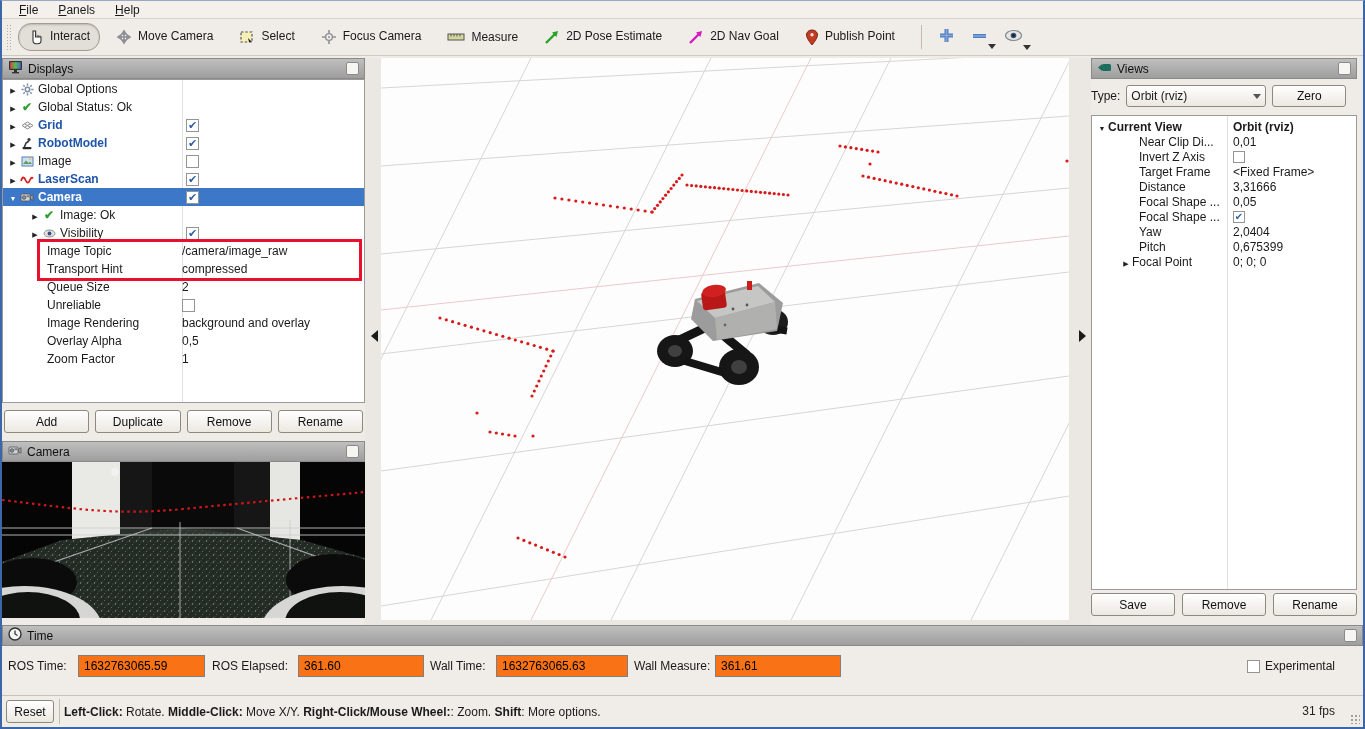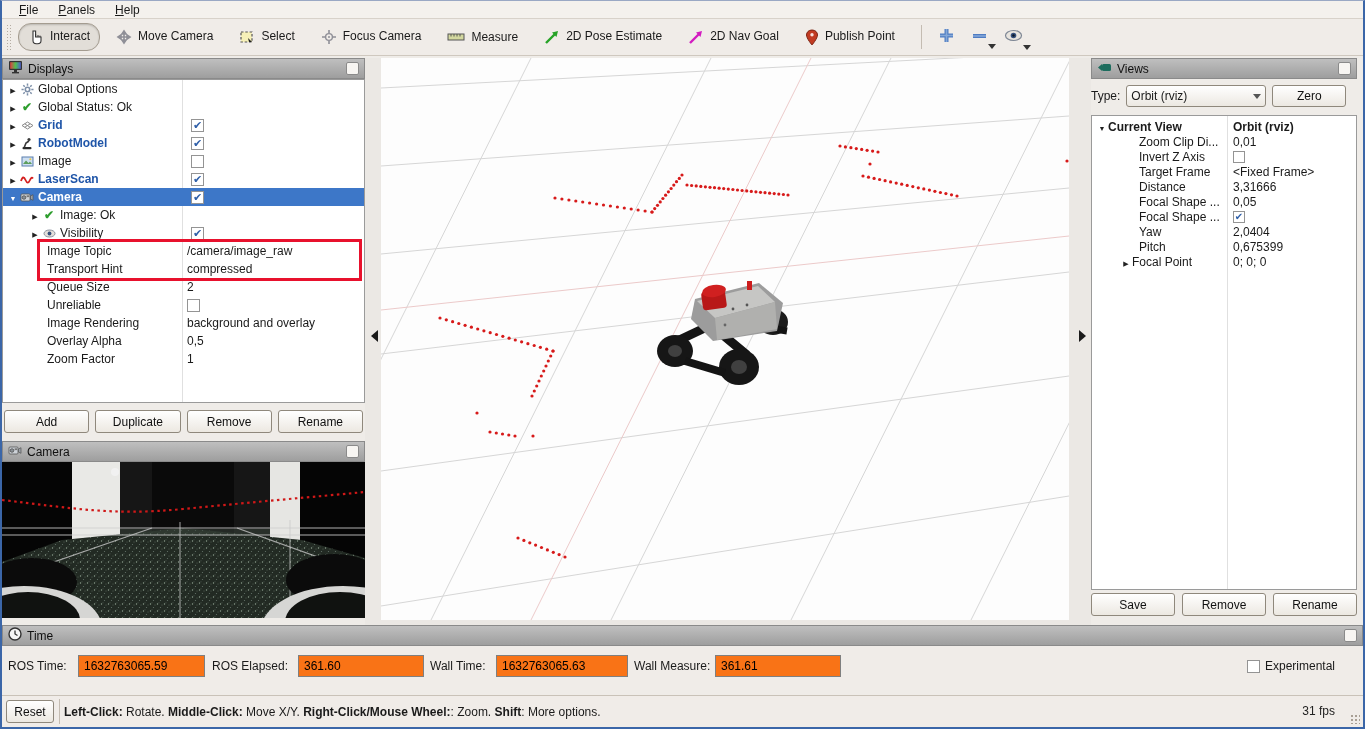--- a/index.html
+++ b/index.html
@@ -33,21 +33,21 @@
   .ptitle { height:21px; background:linear-gradient(#bfbfbf,#9e9e9e); border:1px solid #8a8a8a; display:flex; align-items:center; gap:5px; padding:0 5px; color:#101010; }
   .float-btn { width:13px; height:13px; background:#f7f5f2; border:1px solid #8a8a8a; border-radius:2px; margin-left:auto; }
   .btn { background:linear-gradient(#ffffff,#ece8e1); border:1px solid #8f887c; border-radius:3px; display:flex; align-items:center; justify-content:center; color:#111; }
 
   
   .displays-panel { position:absolute; left:2px; top:58px; width:363px; height:377px; background:#efece8; }
   .displays-tree { position:absolute; left:0; top:21px; width:363px; height:324px; background:#fff; border:1px solid #9a9a9a; overflow:hidden; }
   .colsep { position:absolute; top:0; bottom:0; left:179px; width:1px; background:#e0e0e0; }
   .trow { display:flex; align-items:center; height:18px; position:relative; }
   .trow .c1 { width:179px; display:flex; align-items:center; flex:none; overflow:hidden; }
-  .trow .c2 { flex:1; display:flex; padding-left:5px; overflow:hidden; }
+  .trow .c2 { flex:1; display:flex; overflow:hidden; }
   .trow.sel { background:#3d77c8; color:#fff; }
   .exp { width:12px; text-align:center; flex:none; }
   .exp.r::after { content:"\25B6"; font-size:7px; color:#222; }
   .exp.d::after { content:"\25BC"; font-size:7px; color:#222; }
   .trow.sel .exp.d::after { color:#fff; }
   .ticon { width:16px; flex:none; display:flex; justify-content:center; margin-right:3px; }
   .dname { font-weight:bold; color:#1f55a8; }
   .trow.sel .dname { color:#fff; }
   .cb { width:13px; height:13px; border:1px solid #949494; background:#fff; display:flex; align-items:center; justify-content:center; font-size:11px; line-height:11px; color:#2f5fa8; flex:none; }
   .cb.checked::after { content:"\2714"; }
@@ -691,21 +691,21 @@
       <span class="c1" style="width:131px;">
           <span class="exp d"></span>
         <span class="bold">Current View</span>
         </span>
       <span class="c2">
           <span class="bold">Orbit (rviz)</span>
         </span>
     </div>
     <div class="vrow" style="padding-left:47px;">
       <span class="c1" style="width:88px;">
-          <span>Zoom Clip Di...</span>
+          <span>Near Clip Di...</span>
         </span>
       <span class="c2">
           <span>0,01</span>
         </span>
     </div>
     <div class="vrow" style="padding-left:47px;">
       <span class="c1" style="width:88px;">
           <span>Invert Z Axis</span>
         </span>
       <span class="c2">

